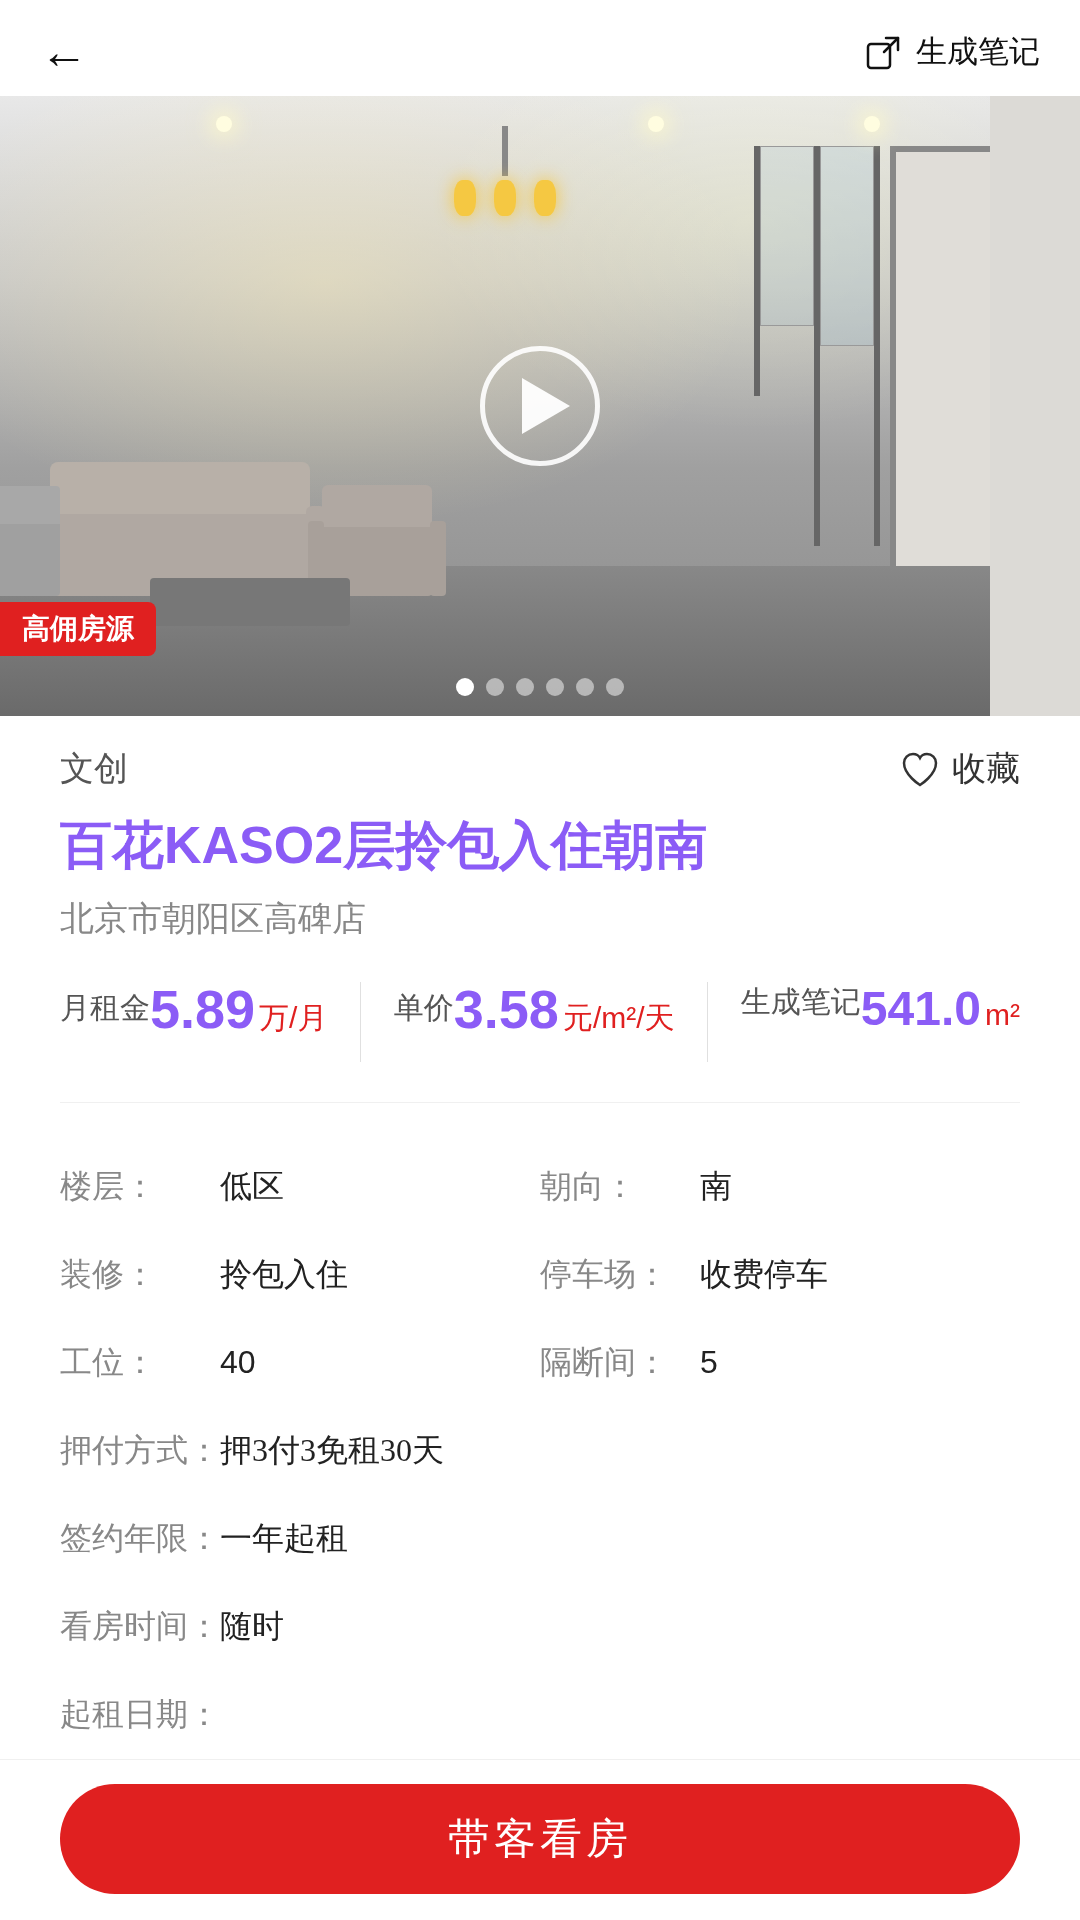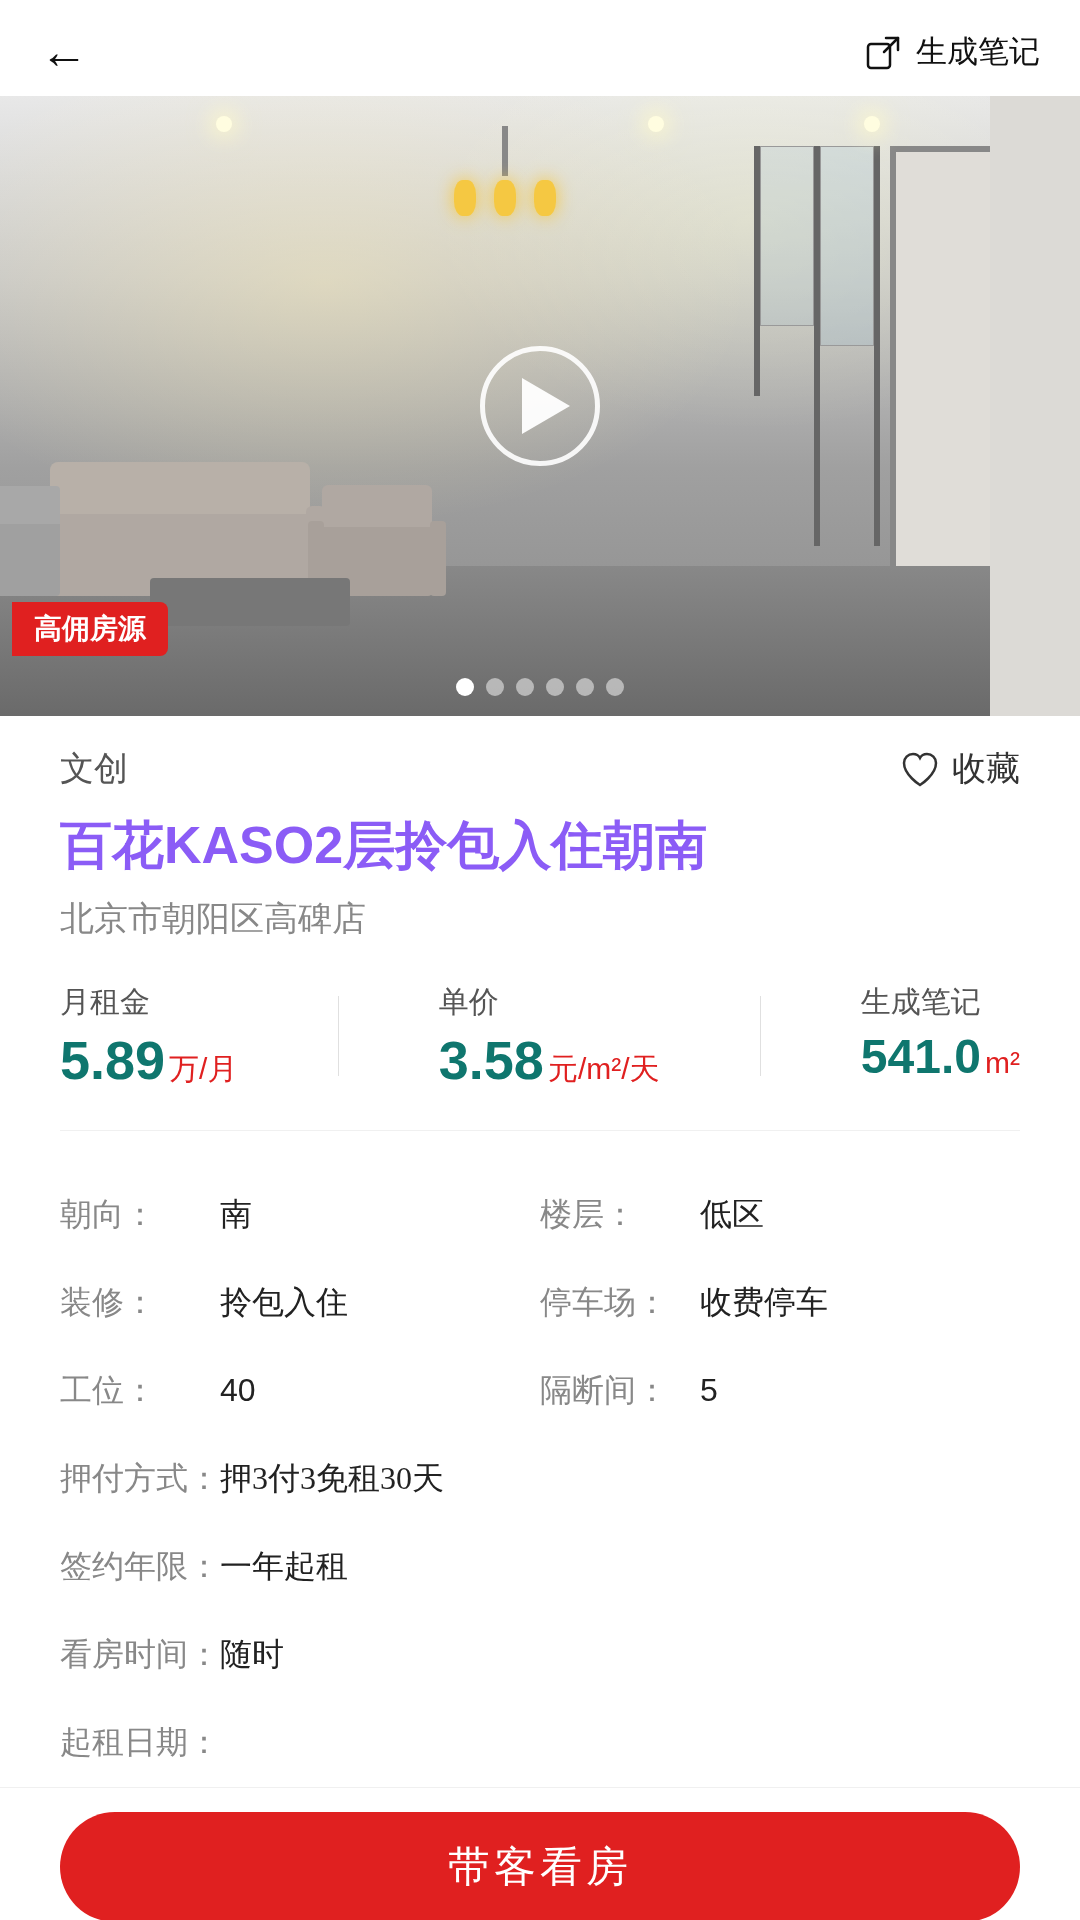--- a/index.html
+++ b/index.html
@@ -78,21 +78,21 @@
       width: 0;
       height: 0;
       border-top: 28px solid transparent;
       border-bottom: 28px solid transparent;
       border-left: 48px solid rgba(255,255,255,0.95);
       margin-left: 12px;
     }
     .high-commission-badge {
       position: absolute;
       bottom: 60px;
-      left: 12px;
+      left: 0;
       background: #e02020;
       color: #fff;
       font-size: 28px;
       font-weight: 600;
       padding: 8px 22px;
       border-radius: 0 8px 8px 0;
     }
     
     .dots-indicator {
       position: absolute;
@@ -160,32 +160,32 @@
     .price-section {
       display: flex;
       justify-content: space-between;
       align-items: flex-start;
       border-bottom: 1px solid #f0f0f0;
       padding-bottom: 40px;
       margin-bottom: 40px;
     }
     .price-item {
       display: flex;
-      flex-direction: column;
-      align-items: flex-start;
+      flex-direction: row;
+      align-items: flex-end;
     }
     .price-label {
       font-size: 30px;
       color: #555;
       margin-bottom: 10px;
     }
     .price-value {
       font-size: 54px;
       font-weight: 700;
-      color: #0f766e;
+      color: #8b5cf6;
       line-height: 1;
     }
     .price-unit {
       font-size: 30px;
       color: #e02020;
     }
     .price-divider {
       width: 1px;
       height: 80px;
       background: #e0e0e0;
@@ -359,26 +359,26 @@
       <span class="price-label">生成笔记</span>
       <div style="display:flex;align-items:baseline;gap:4px;">
         <span class="price-value" style="font-size:48px;">541.0</span>
         <span class="price-unit">m²</span>
       </div>
     </div>
   </div>
 
   <div class="details-grid">
     <div class="detail-row">
+      <span class="detail-label">楼层：</span>
+      <span class="detail-value">低区</span>
+    </div>
+    <div class="detail-row">
       <span class="detail-label">朝向：</span>
       <span class="detail-value">南</span>
-    </div>
-    <div class="detail-row">
-      <span class="detail-label">楼层：</span>
-      <span class="detail-value">低区</span>
     </div>
     <div class="detail-row">
       <span class="detail-label">装修：</span>
       <span class="detail-value">拎包入住</span>
     </div>
     <div class="detail-row">
       <span class="detail-label">停车场：</span>
       <span class="detail-value">收费停车</span>
     </div>
     <div class="detail-row">

